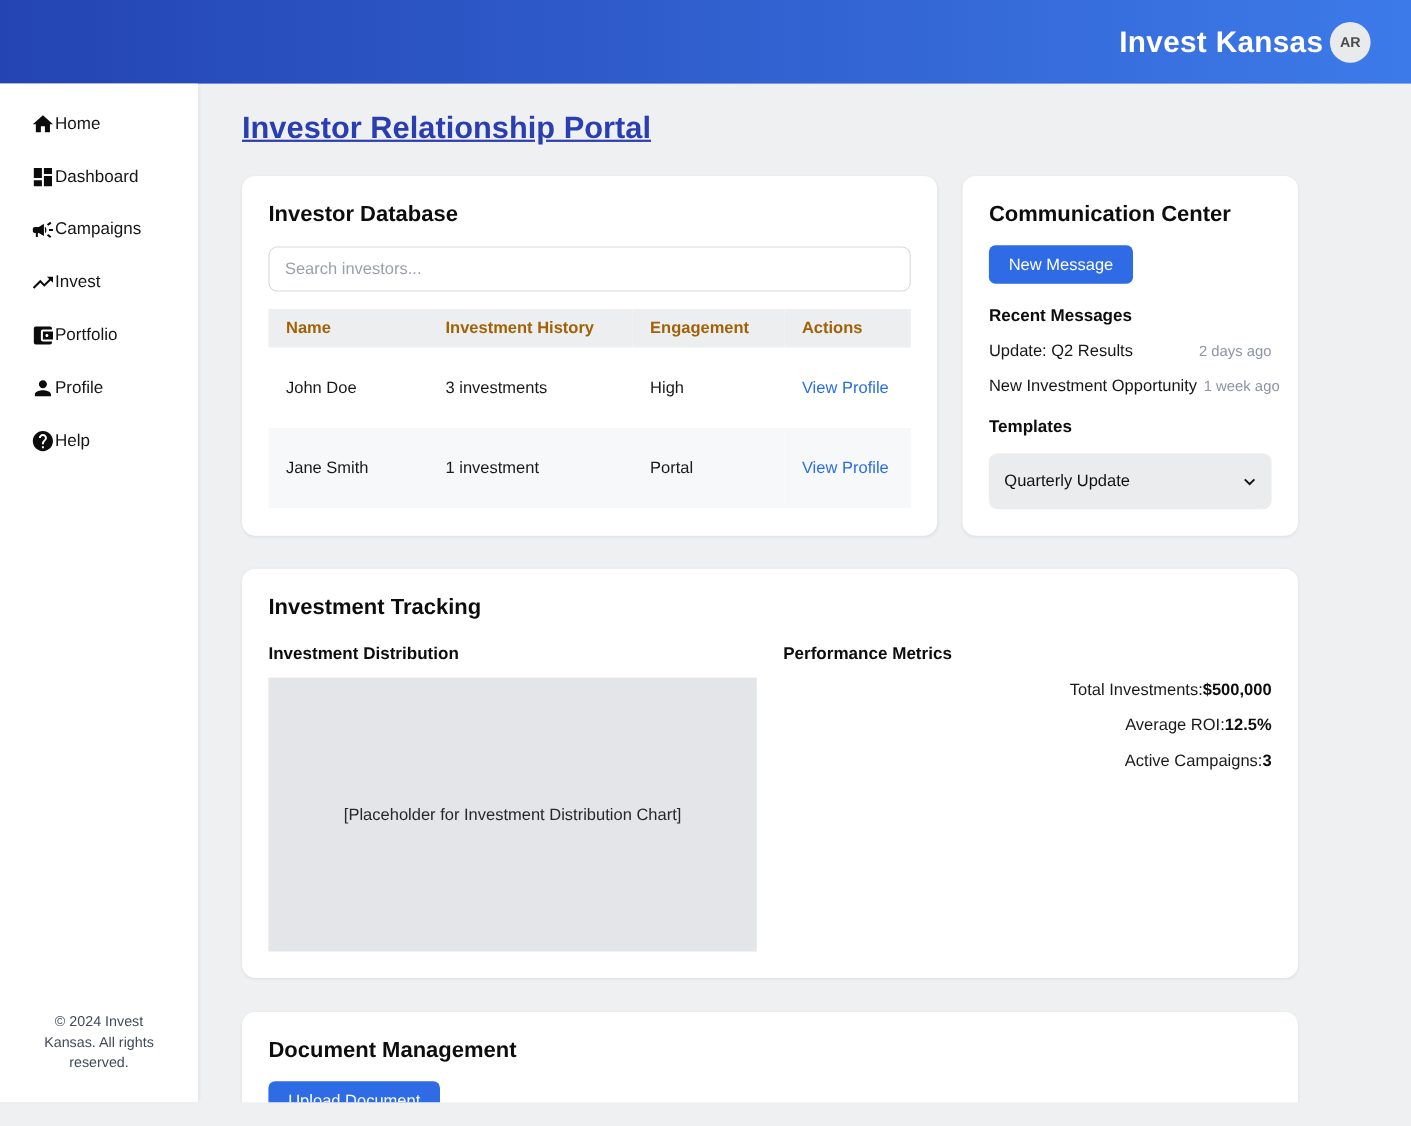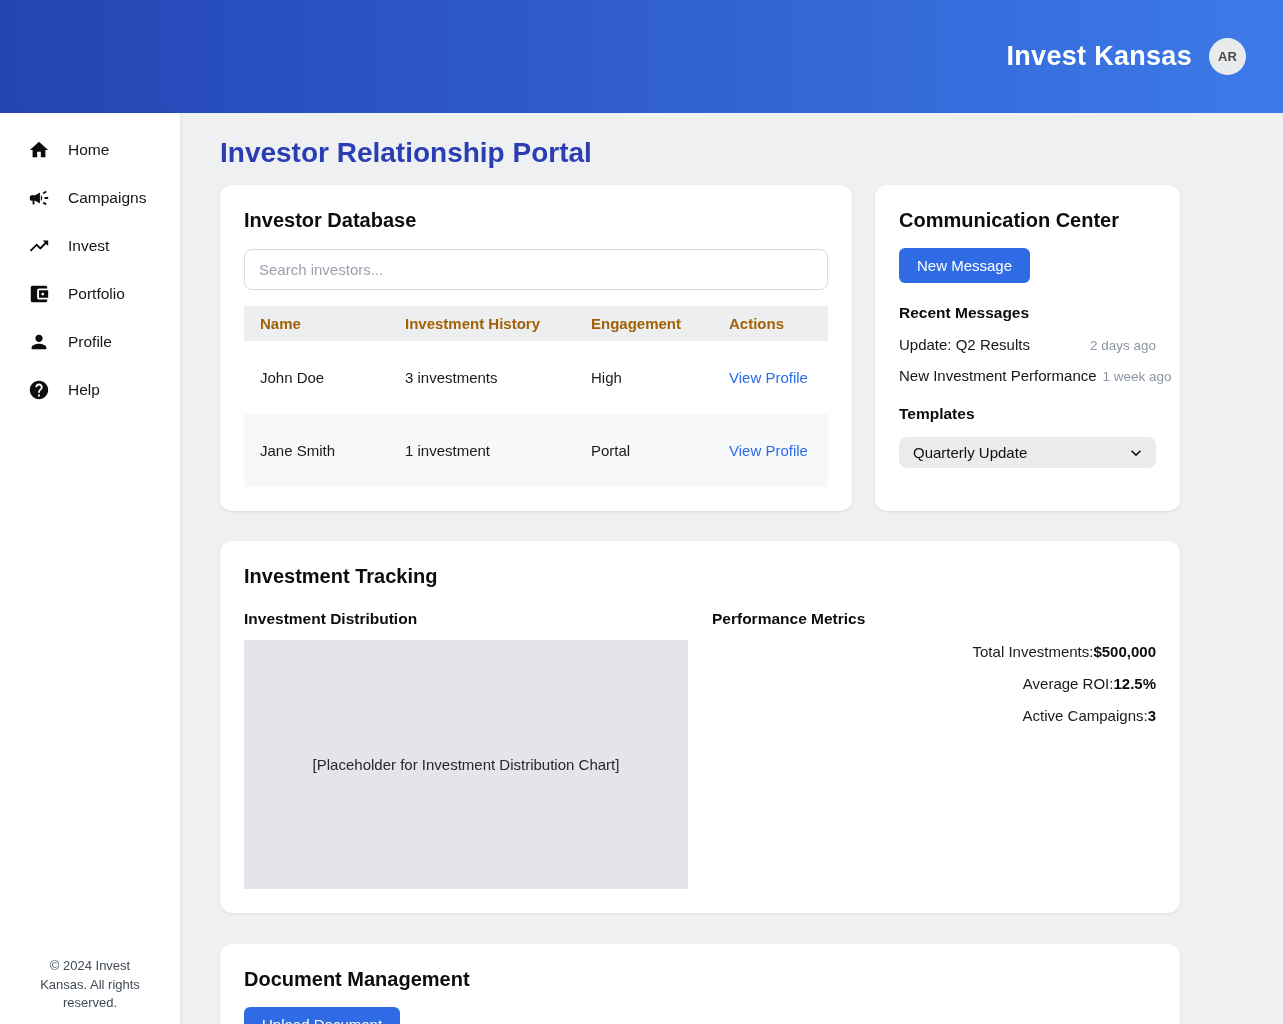--- a/index.html
+++ b/index.html
@@ -4,27 +4,27 @@
 <style>
   * { margin: 0; padding: 0; box-sizing: border-box; }
   html, body { width: 1283px; height: 1024px; overflow: hidden; }
   body {
     font-family: "Liberation Sans", sans-serif;
     background: #eef0f2;
     color: #111;
   }
   
   .header {
-    height: 113px;
+    height: 76px;
     background: linear-gradient(90deg, #2444b3 0%, #3d7ae9 100%);
     display: flex;
     align-items: center;
     justify-content: flex-end;
     padding-right: 37px;
-    gap: 17px;
+    gap: 6px;
   }
   .brand {
     color: #fff;
     font-size: 27px;
     font-weight: bold;
     letter-spacing: .3px;
   }
   .avatar {
     width: 37px; height: 37px;
     border-radius: 50%;
@@ -46,21 +46,20 @@
     box-shadow: 1px 0 4px rgba(0,0,0,.06);
     display: flex;
     flex-direction: column;
     z-index: 2;
   }
   .nav { margin-top: 13px; }
   .nav-item {
     height: 48px;
     display: flex;
     align-items: center;
-    gap: 18px;
     padding-left: 28px;
     cursor: pointer;
     font-size: 15.5px;
     color: #161616;
   }
   .nav-item svg { width: 22px; height: 22px; fill: #0c0c0c; flex: 0 0 auto; }
   .sidebar-footer {
     margin-top: auto;
     padding: 0 28px 27px;
     text-align: center;
@@ -70,21 +69,22 @@
   }
   .main {
     flex: 1;
     padding: 24px 103px 0 40px;
     overflow: hidden;
   }
   .page-title {
     color: #2b3eb1;
     font-size: 28px;
     font-weight: bold;
-    margin-bottom: 16px;
+    margin-bottom: 28px;
+    text-decoration: underline;
   }
   .card {
     background: #fff;
     border-radius: 12px;
     box-shadow: 0 1px 3px rgba(0,0,0,.08);
     padding: 24px;
   }
   .top-grid {
     display: grid;
     grid-template-columns: 632px 305px;
@@ -137,21 +137,21 @@
     margin-top: 14px;
     gap: 6px;
   }
   .msg-subject { font-size: 15px; color: #161616; white-space: nowrap; }
   .msg-time { font-size: 13.5px; color: #8d95a3; white-space: nowrap; }
   .select-wrap { position: relative; margin-top: 14px; }
   .template-select {
     appearance: none;
     -webkit-appearance: none;
     width: 100%;
-    height: 31px;
+    height: 51px;
     background: #ebecee;
     border: none;
     border-radius: 8px;
     padding: 0 34px 0 14px;
     font-size: 15px;
     font-family: "Liberation Sans", sans-serif;
     color: #111;
     cursor: pointer;
     outline: none;
   }
@@ -203,20 +203,26 @@
 </div>
 
 <div class="app-body">
   <div class="sidebar">
     <div class="nav">
       <div class="nav-item">
         <svg viewBox="0 0 24 24">
             <path d="M10 20v-6h4v6h5v-8h3L12 3 2 12h3v8z"></path>
           </svg>
         <span>Home</span>
+      </div>
+      <div class="nav-item">
+        <svg viewBox="0 0 24 24">
+            <path d="M3 13h8V3H3v10zm0 8h8v-6H3v6zm10 0h8V11h-8v10zm0-18v6h8V3h-8z"></path>
+          </svg>
+        <span>Dashboard</span>
       </div>
       <div class="nav-item">
         <svg viewBox="0 0 24 24">
             <path d="M18 11v2h4v-2h-4zm-2 6.61c.96.71 2.21 1.65 3.2 2.39.4-.53.8-1.07 1.2-1.6-.99-.74-2.24-1.68-3.2-2.4-.4.54-.8 1.08-1.2 1.61zM20.4 5.6c-.4-.53-.8-1.07-1.2-1.6-.99.74-2.24 1.68-3.2 2.4.4.53.8 1.07 1.2 1.6.96-.72 2.21-1.65 3.2-2.4zM4 9c-1.1 0-2 .9-2 2v2c0 1.1.9 2 2 2h1v4h2v-4h1l5 3V6L8 9H4zm11.5 3c0-1.33-.58-2.53-1.5-3.35v6.69c.92-.81 1.5-2.01 1.5-3.34z"></path>
           </svg>
         <span>Campaigns</span>
       </div>
       <div class="nav-item">
         <svg viewBox="0 0 24 24">
             <path d="M16 6l2.29 2.29-4.88 4.88-4-4L2 16.59 3.41 18l6-6 4 4 6.3-6.29L22 12V6z"></path>
@@ -281,21 +287,21 @@
 
       <div class="card">
         <div class="card-title">Communication Center</div>
         <button class="btn-primary">New Message</button>
         <div class="sub-title section-label">Recent Messages</div>
         <div class="msg-row">
           <span class="msg-subject">Update: Q2 Results</span>
           <span class="msg-time">2 days ago</span>
         </div>
         <div class="msg-row">
-          <span class="msg-subject">New Investment Performance</span>
+          <span class="msg-subject">New Investment Opportunity</span>
           <span class="msg-time">1 week ago</span>
         </div>
         <div class="sub-title section-label">Templates</div>
         <div class="select-wrap">
           <select class="template-select">
             <option>Quarterly Update</option>
           </select>
           <svg viewBox="0 0 24 24">
               <path d="M7.41 8.59L12 13.17l4.59-4.58L18 10l-6 6-6-6 1.41-1.41z"></path>
             </svg>

